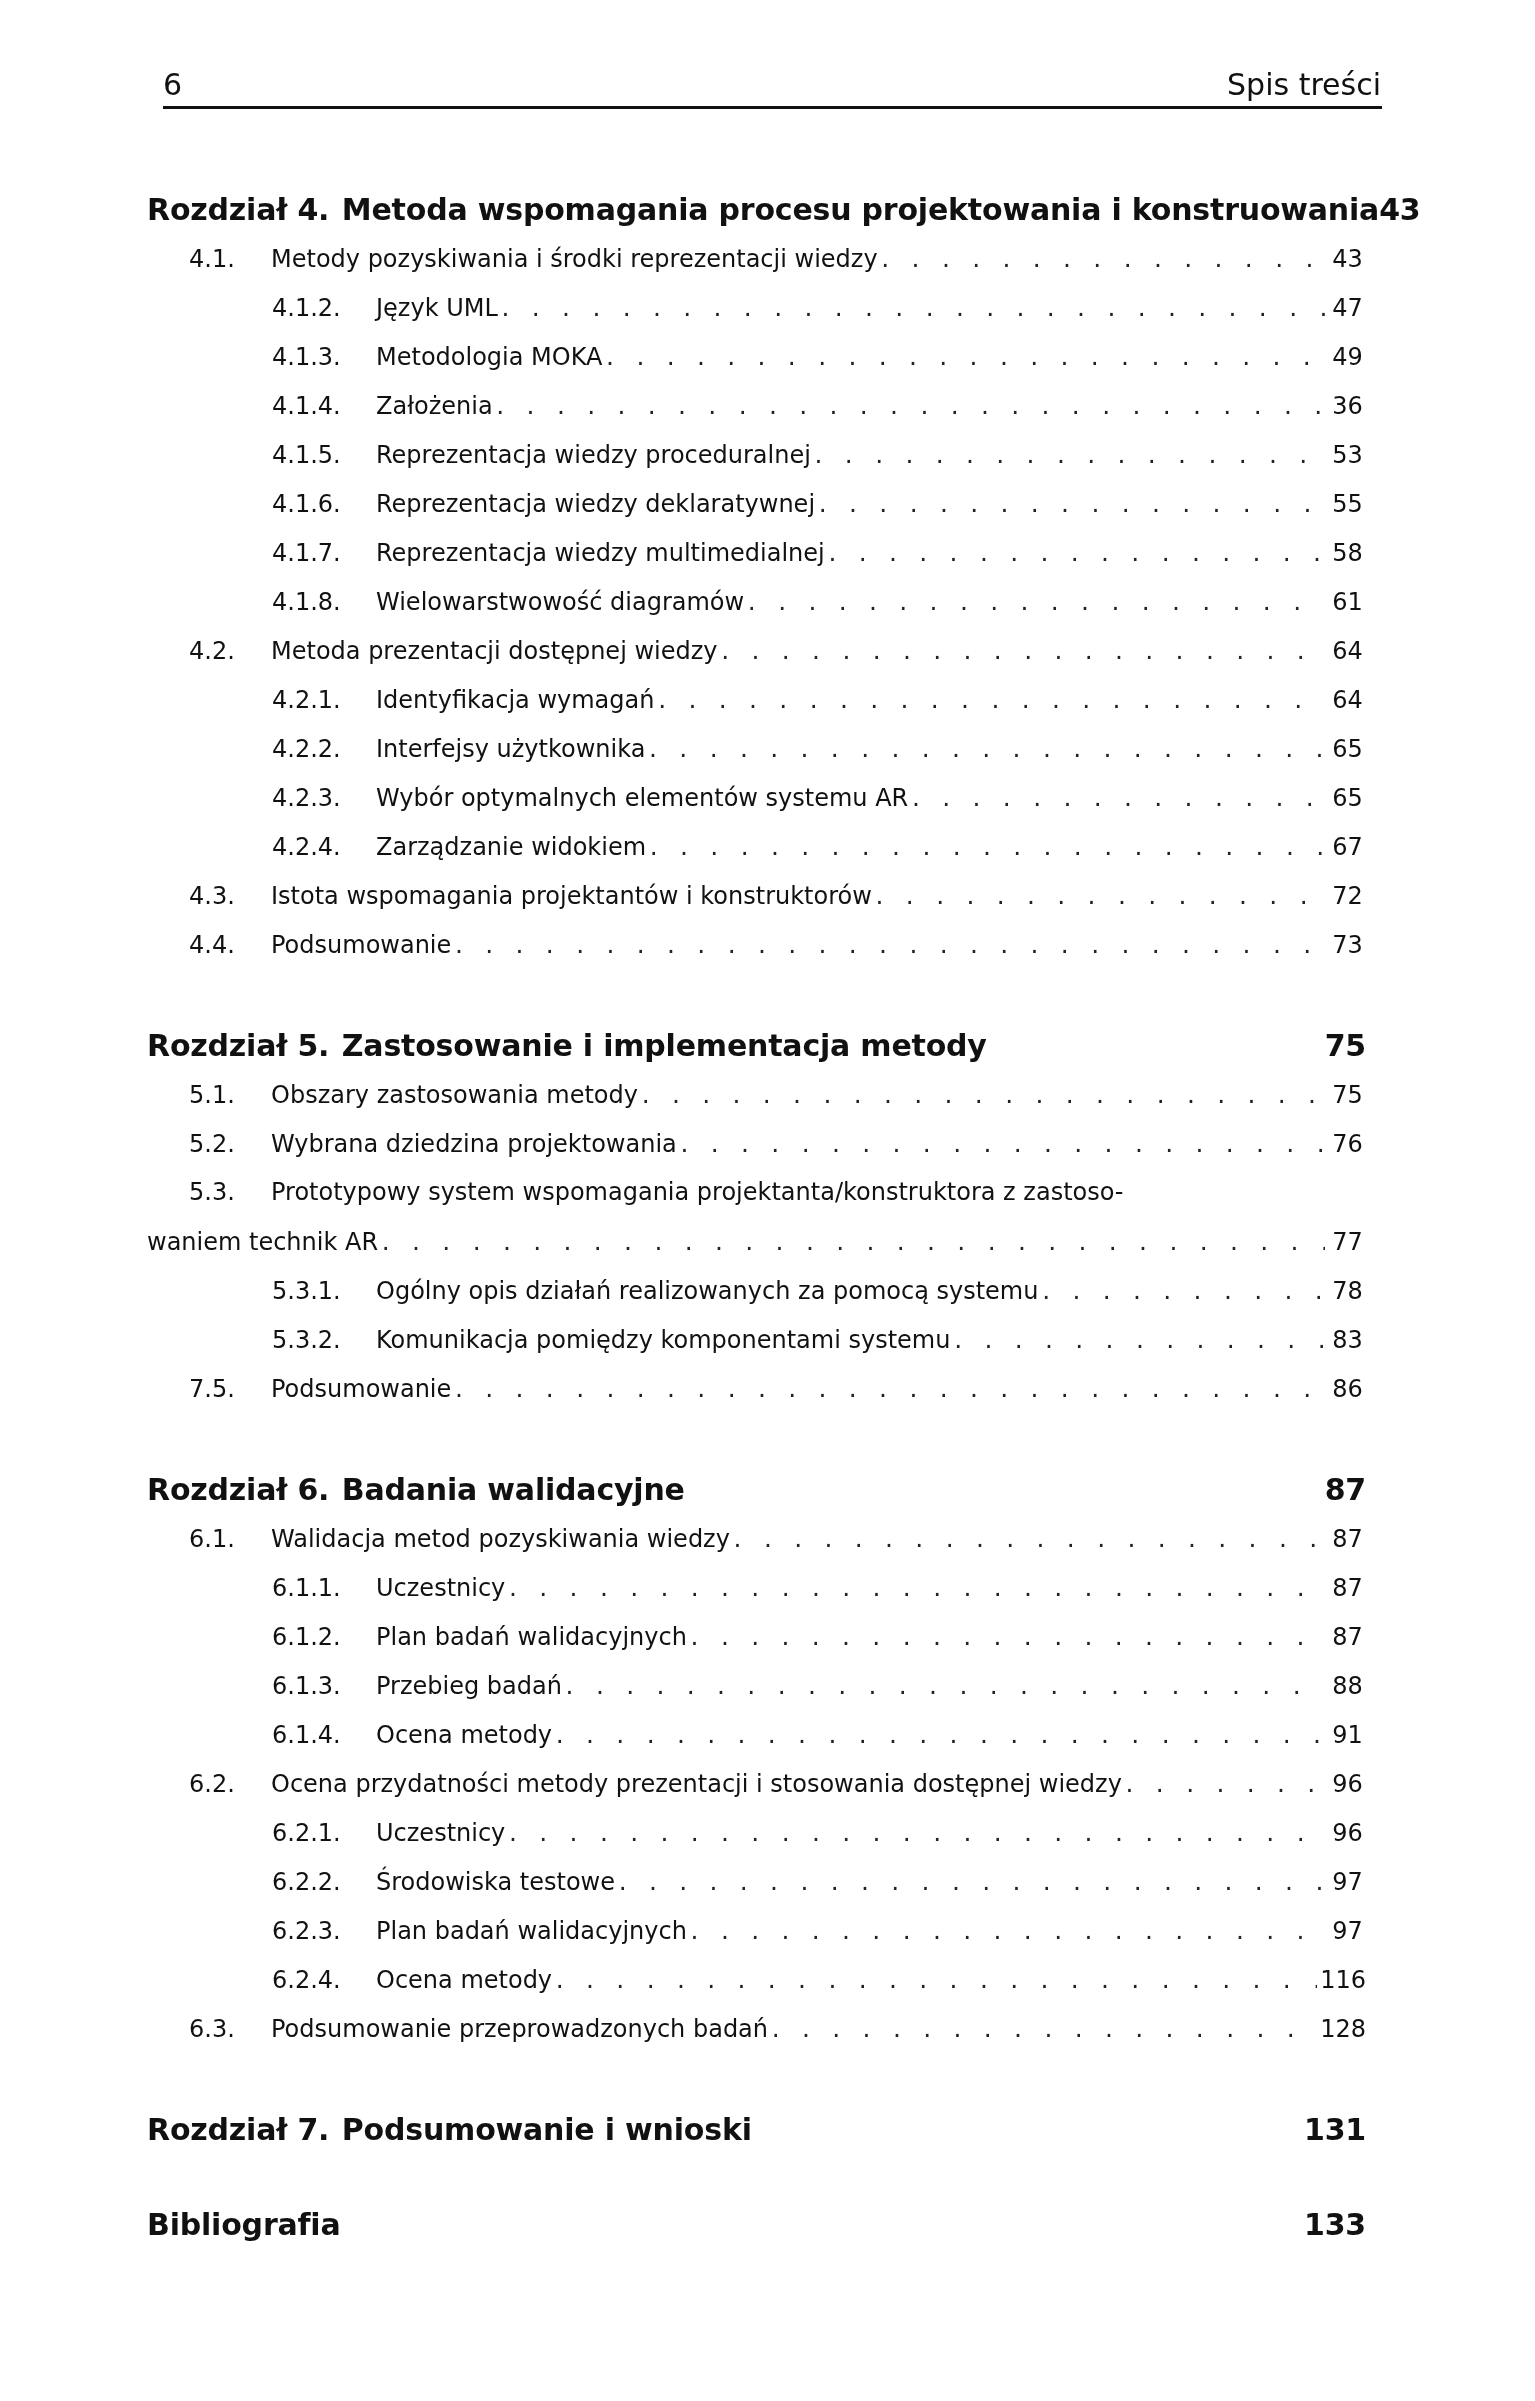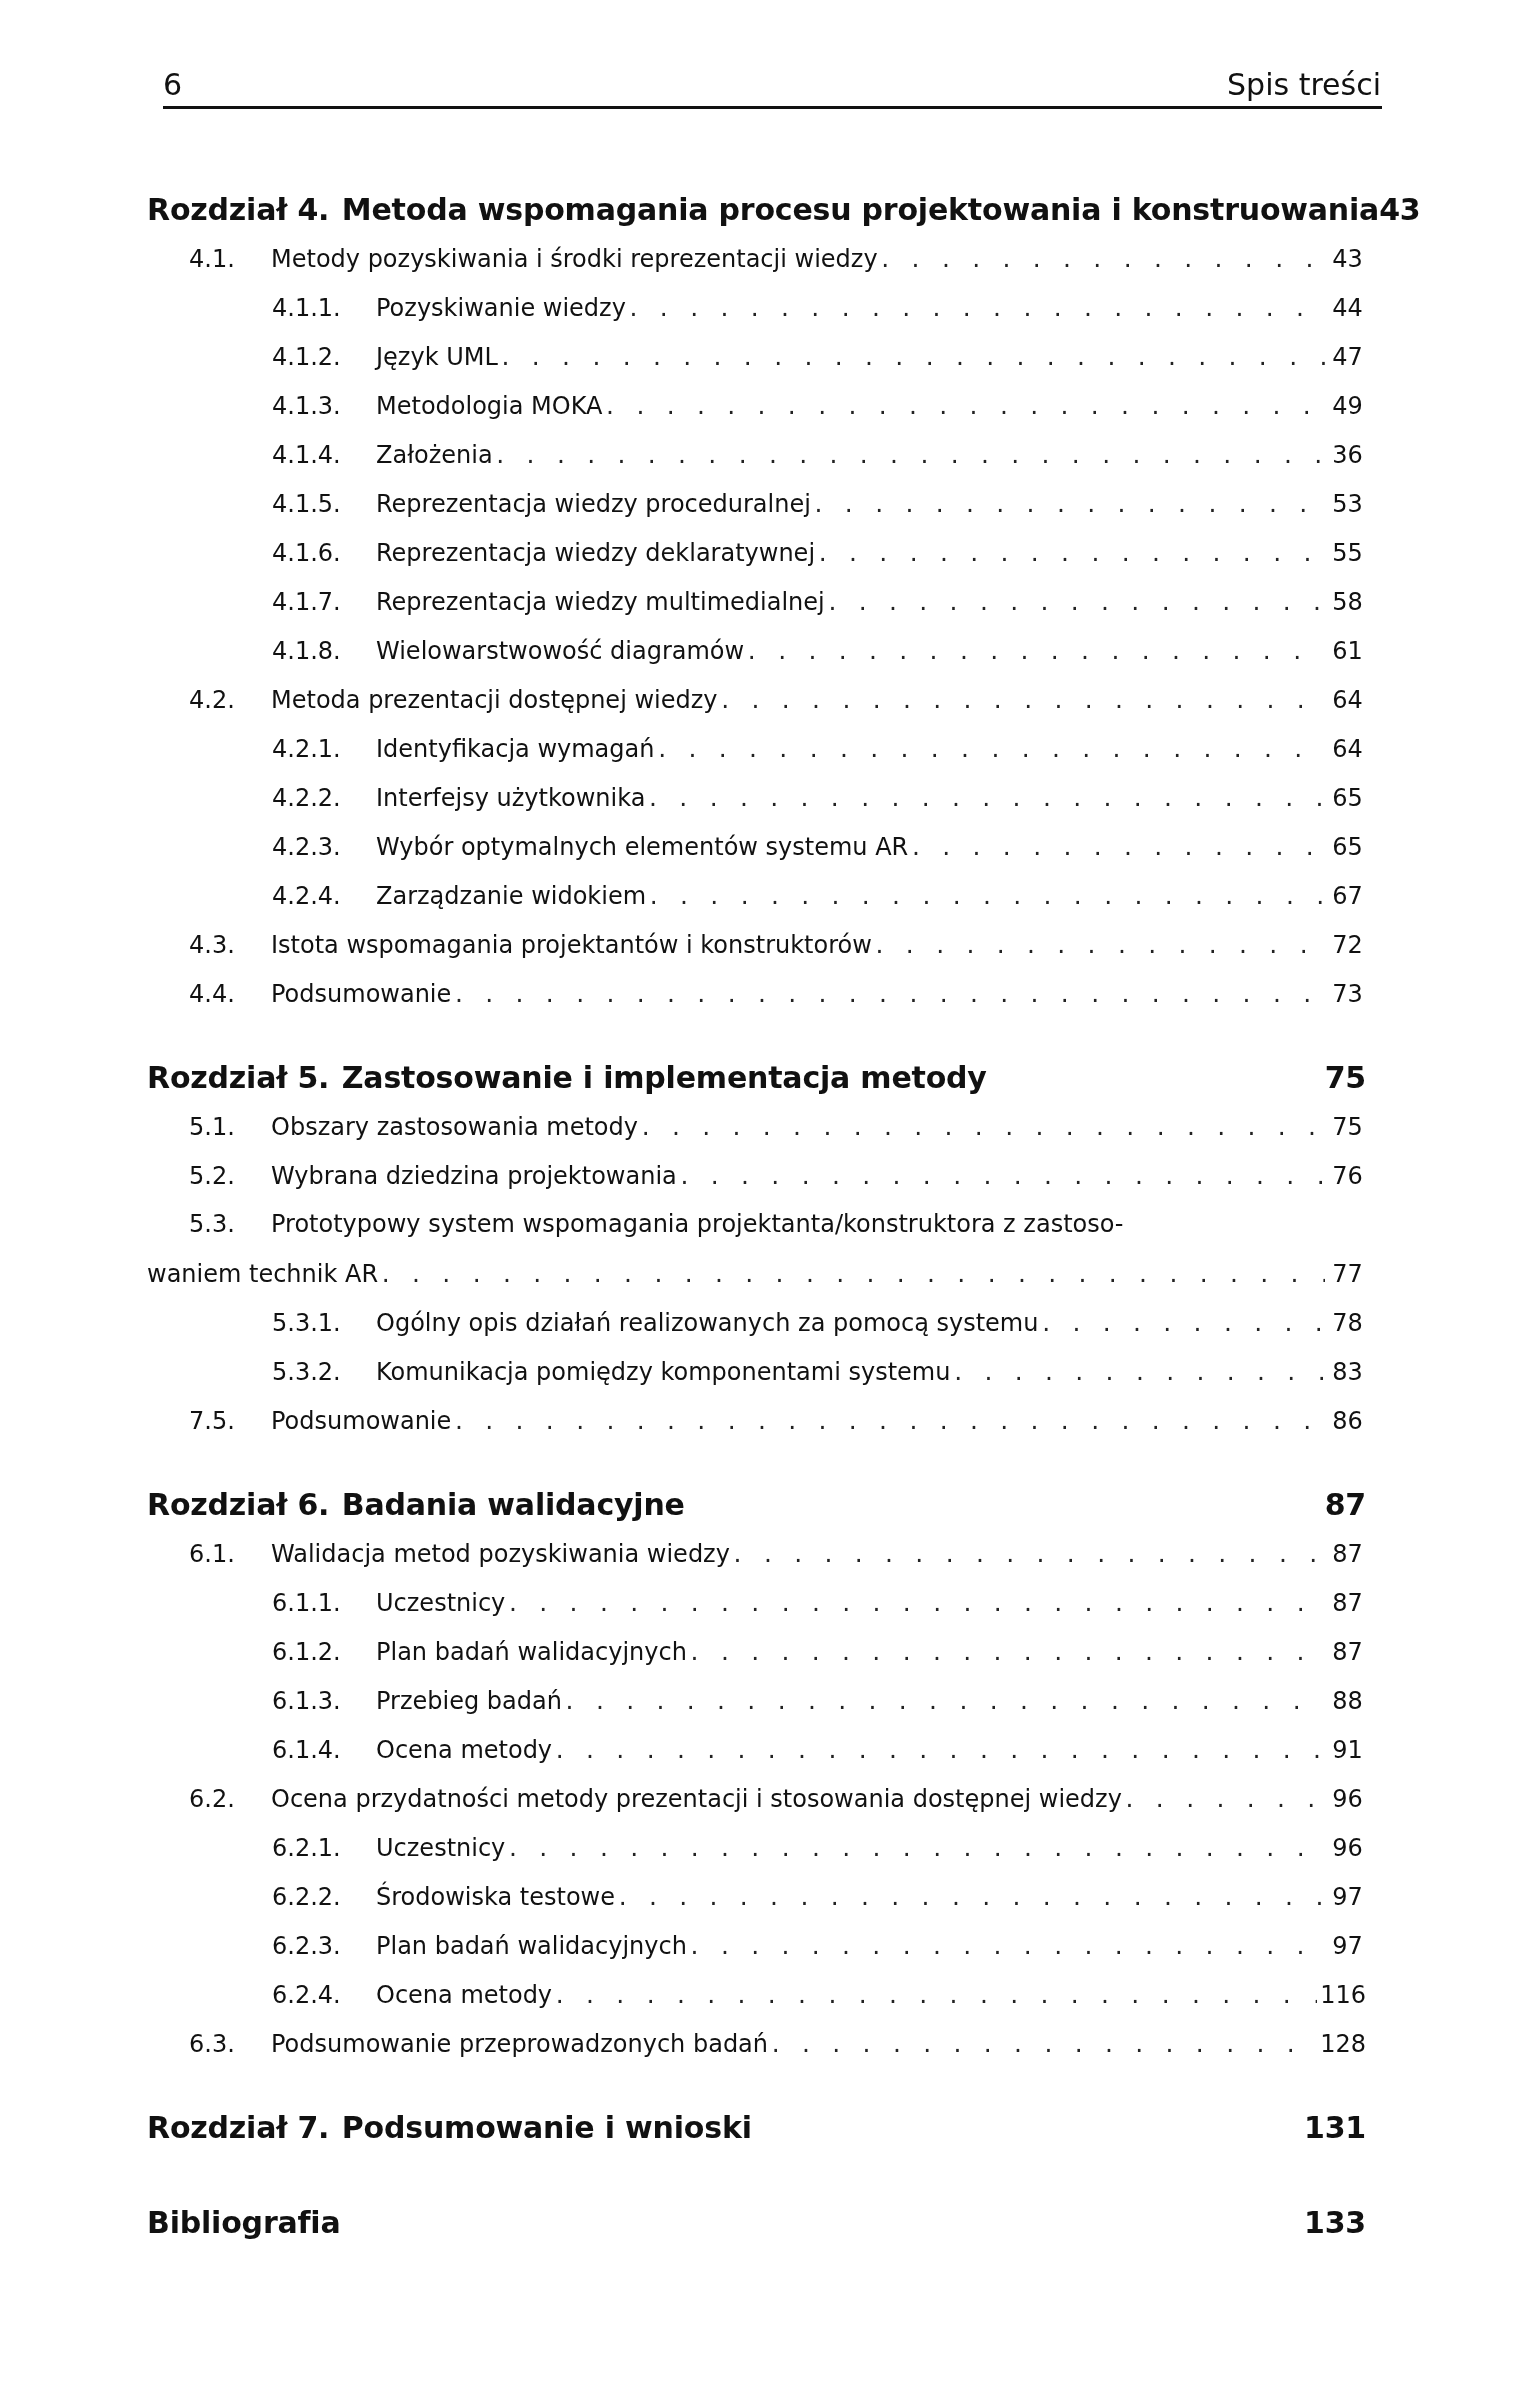--- a/index.html
+++ b/index.html
@@ -8,21 +8,21 @@
   .page { position: absolute; left: 0; top: 0; width: 1535px; height: 2401px; }
   .running-head { position: absolute; left: 163px; right: 154px; top: 67px; height: 37px;
                   font-size: 30px; font-weight: normal; }
   .running-head .pn { position: absolute; left: 0; top: 0; }
   .running-head .rt { position: absolute; right: 0; top: 0; }
   .rule { position: absolute; left: 163px; width: 1219px; top: 106px; height: 2.5px; background: #111; }
   .toc { position: absolute; left: 147px; width: 1219px; top: 191px; }
   .row { position: relative; height: 49px; line-height: 37px; font-size: 24px;
          display: flex; align-items: baseline; white-space: nowrap; }
   .row.chapter { font-weight: bold; font-size: 30px; letter-spacing: -0.2px; }
-  .row.gap-before { margin-top: 35px; }
+  .row.gap-before { margin-top: 52px; }
   .row.gap-before-lg { margin-top: 46px; }
   .num { display: inline-block; flex: none; }
   .lvl1 .num { margin-left: 42px; width: 82px; }
   .lvl2 .num { margin-left: 125px; width: 104px; }
   .chapter .num { margin-right: 12.5px; }
   .title { flex: none; }
   .leader { flex: 1 1 auto; overflow: hidden; margin: 0 3.7px; letter-spacing: 7.2px;
             color: #222; font-size: 25px; }
   .leader::before { content: ". . . . . . . . . . . . . . . . . . . . . . . . . . . . . . . . . . . . . . . . . . . . . . . . . . . . . . . . . . . . . . . . . . . . . . . . . . . . . . . . . . . . . . . . . . . . . . . . . . . . . . . . . . . . . . . . ."; }
   .spacer { flex: 1 1 auto; }
@@ -47,26 +47,20 @@
         <span class="spacer"></span>
         <span class="page-ref">43</span>
       </div>
       <div class="row lvl1">
         <span class="num">4.1.</span>
         <span class="title">Metody pozyskiwania i środki reprezentacji wiedzy</span>
         <span class="leader"></span>
         <span class="page-ref">43</span>
       </div>
       <div class="row lvl2">
-        <span class="num">4.1.1.</span>
-        <span class="title">Pozyskiwanie wiedzy</span>
-        <span class="leader"></span>
-        <span class="page-ref">44</span>
-      </div>
-      <div class="row lvl2">
         <span class="num">4.1.2.</span>
         <span class="title">Język UML</span>
         <span class="leader"></span>
         <span class="page-ref">47</span>
       </div>
       <div class="row lvl2">
         <span class="num">4.1.3.</span>
         <span class="title">Metodologia MOKA</span>
         <span class="leader"></span>
         <span class="page-ref">49</span>

